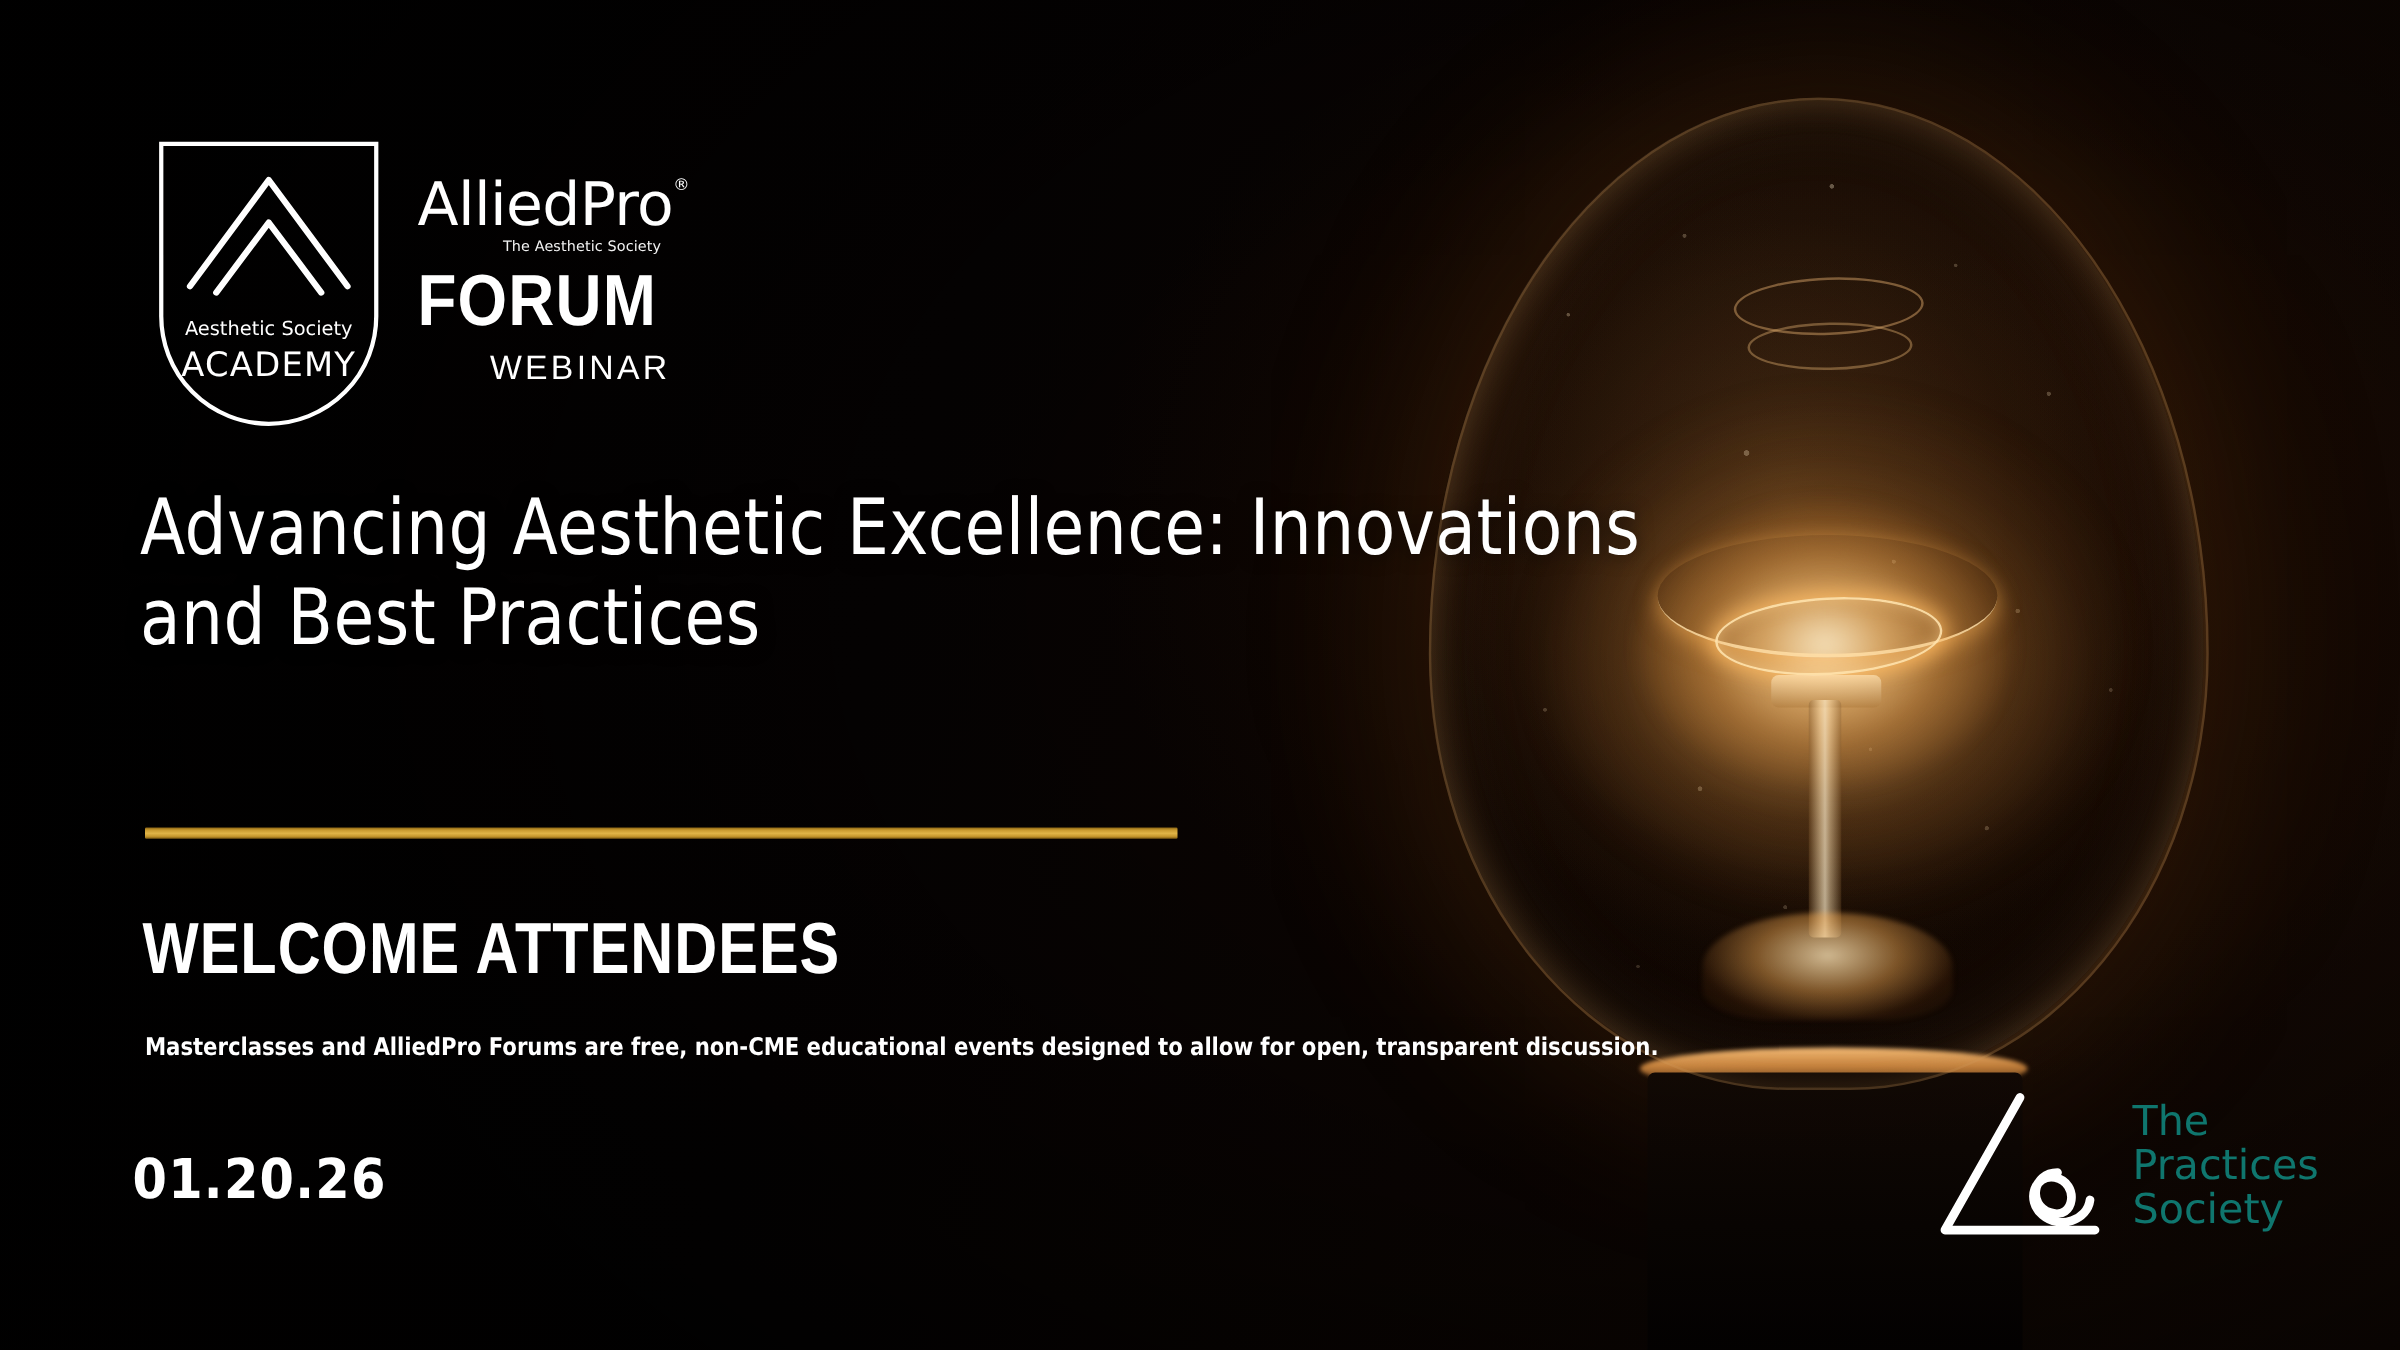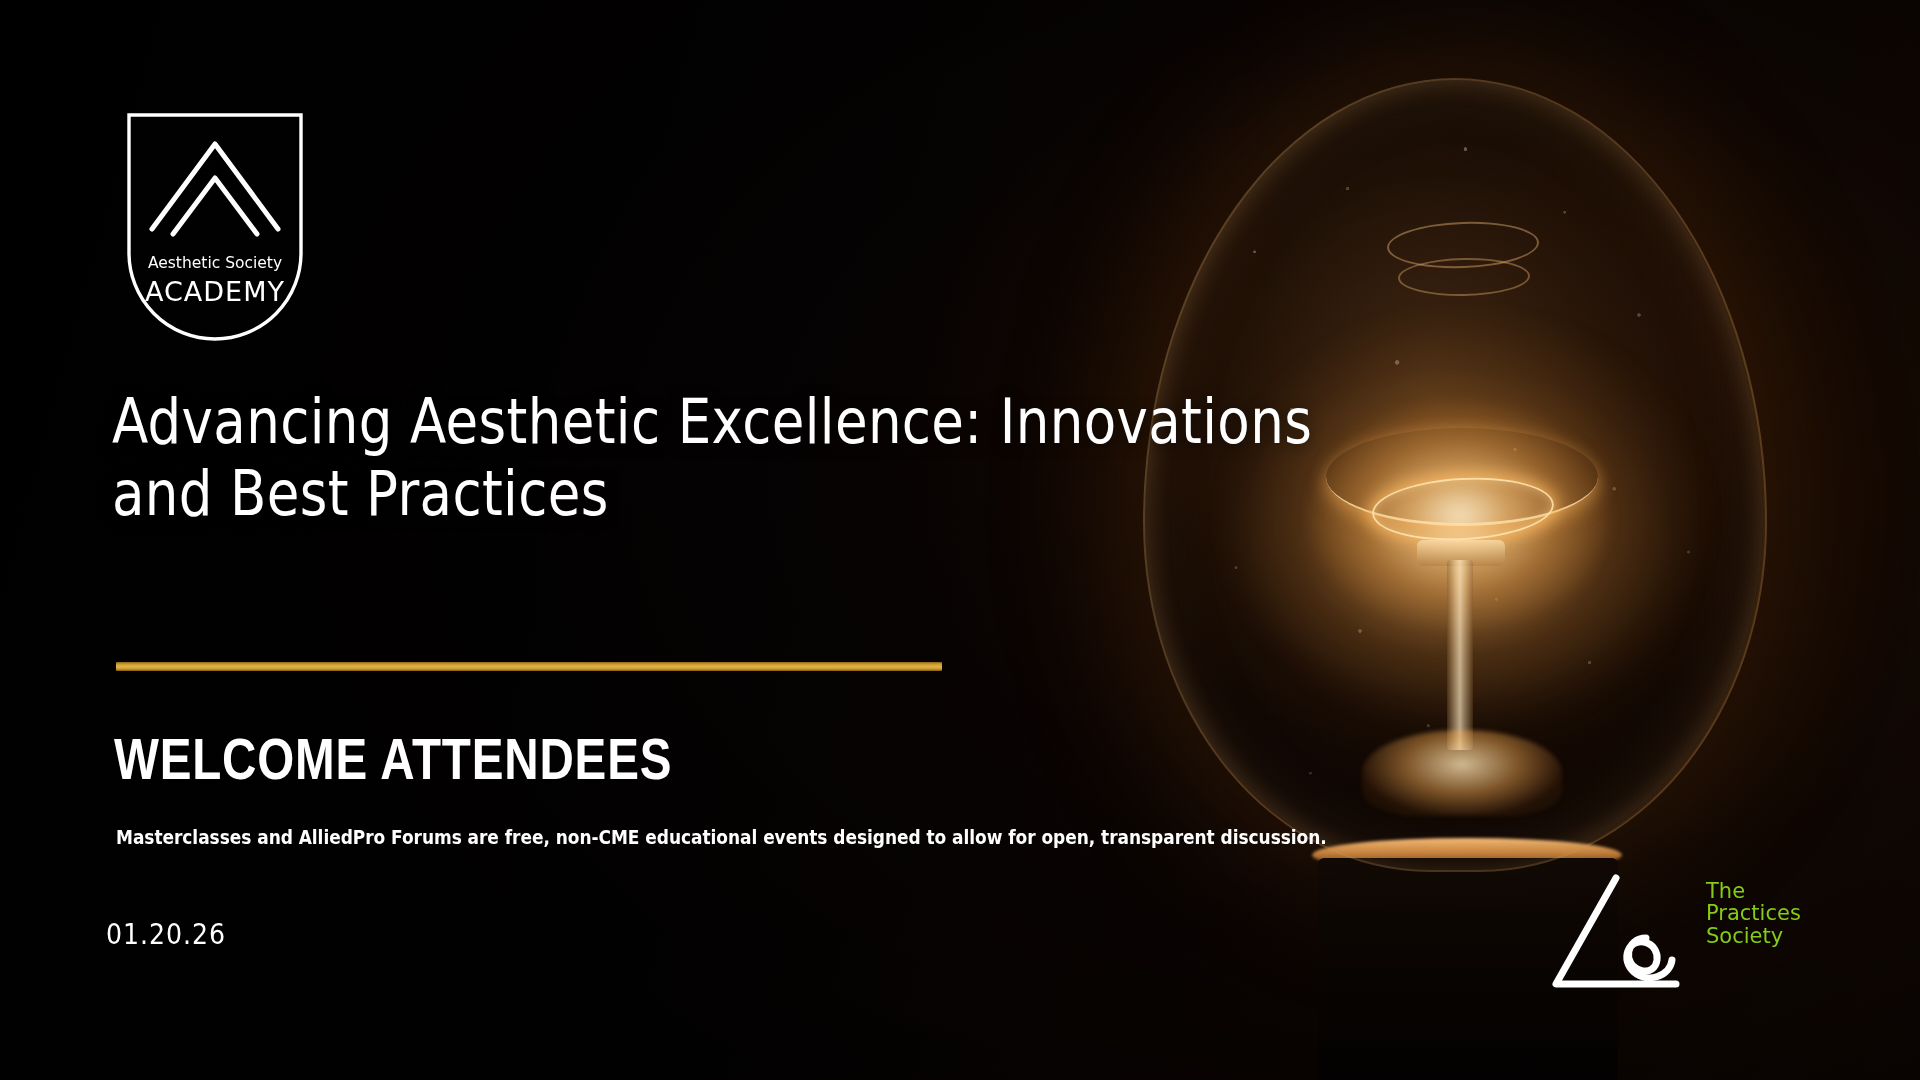--- a/index.html
+++ b/index.html
@@ -353,43 +353,43 @@
     font-family: "DejaVu Sans Condensed", "Liberation Sans Narrow", "Liberation Sans", sans-serif;
     transform: scaleX(0.97);
     transform-origin: left top;
   }
 
   
   .date-text {
     position: absolute;
     left: 106px;
     top: 918px;
-    font-size: 28px;
-    font-weight: 400;
+    font-size: 44px;
+    font-weight: 700;
     letter-spacing: 1px;
     color: #ffffff;
     font-family: "DejaVu Sans Condensed", "Liberation Sans", sans-serif;
   }
 
   
   .society-logo {
     position: absolute;
     left: 1548px;
     top: 872px;
     width: 306px;
     height: 128px;
   }
   .society-mark { position: absolute; left: 0; top: 0; }
   .society-text {
     position: absolute;
     left: 158px;
     top: 8px;
-    font-size: 21px;
+    font-size: 33px;
     line-height: 1.06;
-    color: #84cc16;
+    color: #0f766e;
     font-weight: 400;
     font-family: "DejaVu Sans", sans-serif;
   }
   .society-text span { display: block; }
 </style>
 </head>
 <body>
 
 <div id="slide" style="background-color: rgb(5, 2, 2);">
 
@@ -415,20 +415,28 @@
   <div class="bg-vignette"></div>
 
   <svg class="academy-logo" viewBox="0 0 178 230">
     <path d="M3 3 H175 V140 A86 86 0 0 1 89 227 A86 86 0 0 1 3 140 Z" fill="none" stroke="#ffffff" stroke-width="3.4"></path>
     <path d="M26 117 L89 32 L152 117" fill="none" stroke="#ffffff" stroke-width="5" stroke-linecap="round" stroke-linejoin="round"></path>
     <path d="M47 122 L89 66 L131 122" fill="none" stroke="#ffffff" stroke-width="5" stroke-linecap="round" stroke-linejoin="round"></path>
     <text x="89" y="156" text-anchor="middle" fill="#ffffff" font-family="DejaVu Sans, sans-serif" font-size="15.5">Aesthetic Society</text>
     <text x="89" y="189" text-anchor="middle" fill="#ffffff" font-family="DejaVu Sans, sans-serif" font-size="27" letter-spacing="1">ACADEMY</text>
   </svg>
 
+  <div class="allied-block">
+    <span class="allied-pro-wrap">
+      <span class="allied-pro">AlliedPro</span><span class="allied-reg">®</span>
+    </span>
+    <span class="allied-tag">The Aesthetic Society</span>
+    <span class="forum-word">FORUM</span>
+    <span class="webinar-word">WEBINAR</span>
+  </div>
 
   <div class="headline">
     <span>Advancing Aesthetic Excellence: Innovations</span>
     <span>and Best Practices</span>
   </div>
 
   <div class="gold-rule" style="background: linear-gradient(rgb(138, 100, 20) 0%, rgb(200, 153, 46) 22%, rgb(224, 180, 71) 52%, rgb(200, 153, 46) 78%, rgb(125, 90, 18) 100%);"></div>
 
   <div class="welcome">WELCOME ATTENDEES</div>
   <div class="body-copy">Masterclasses and AlliedPro Forums are free, non-CME educational events designed to allow for open, transparent discussion.</div>

